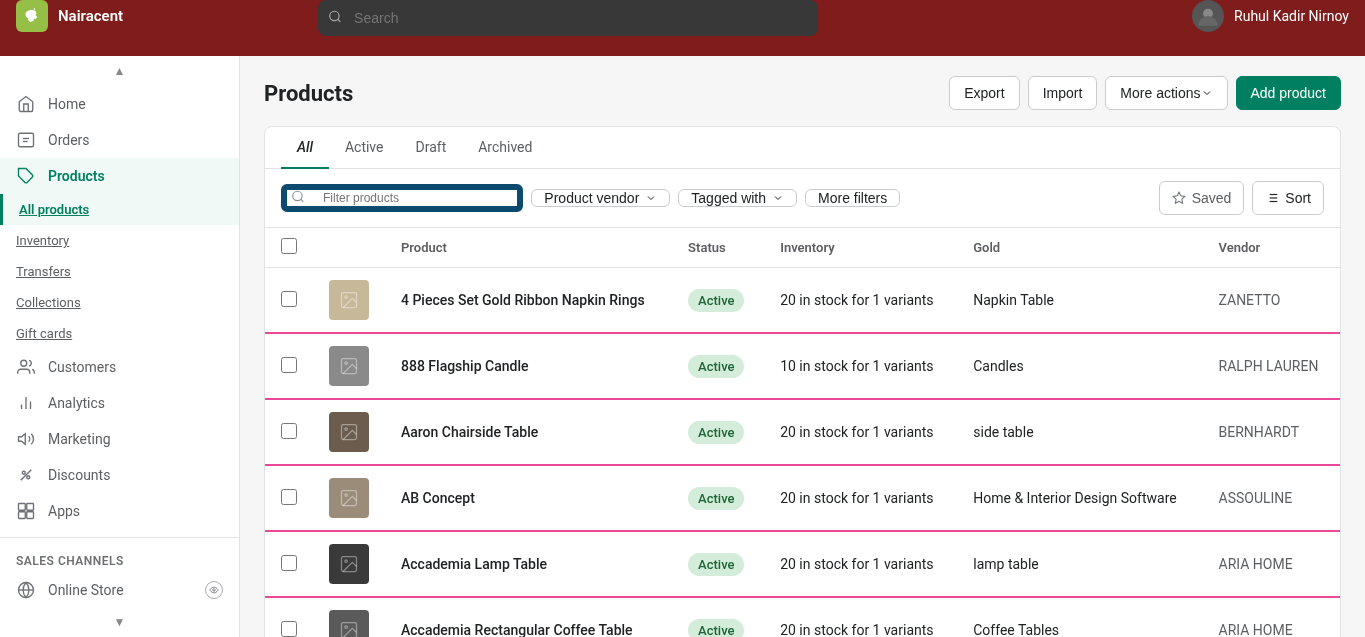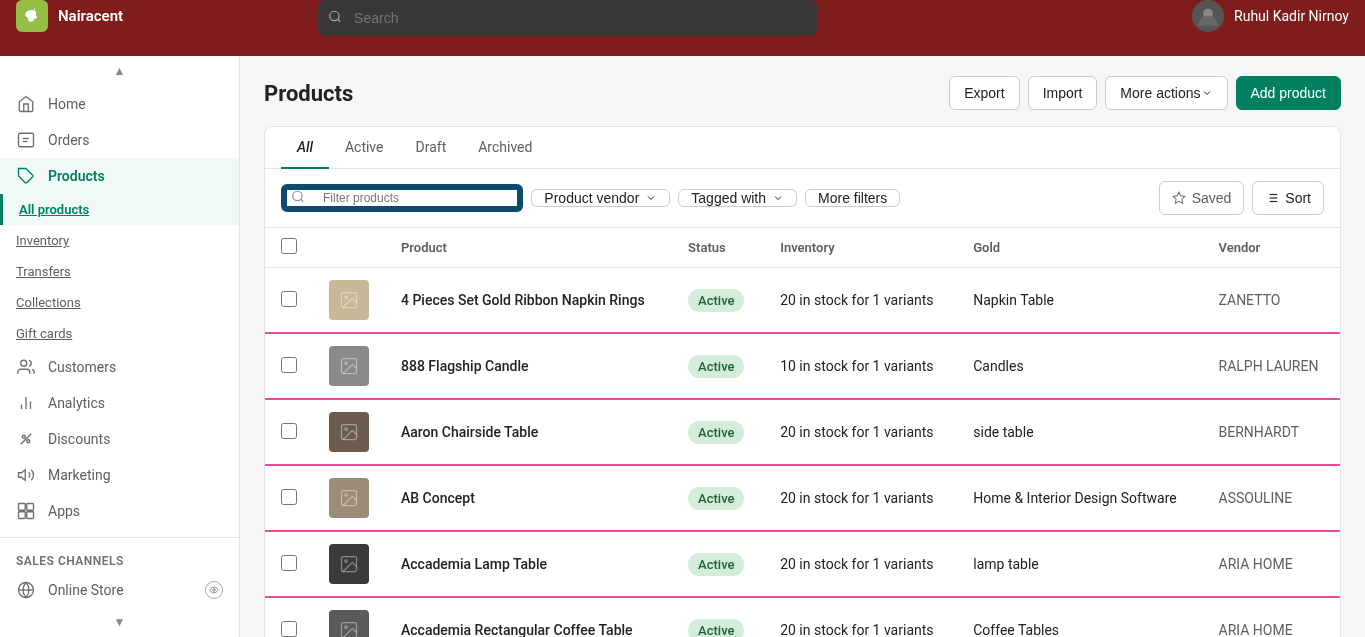--- a/index.html
+++ b/index.html
@@ -194,37 +194,37 @@
                 <line x1="12" y1="20" x2="12" y2="4"></line>
                 <line x1="6" y1="20" x2="6" y2="14"></line>
               </svg>
           </span>
           <span>Analytics</span>
         </div>
 
         <div class="sidebar-item">
           <span class="sidebar-icon">
             <svg width="18" height="18" fill="none" stroke="#6d7175" stroke-width="1.8" viewBox="0 0 24 24">
+                <polygon points="11 5 6 9 2 9 2 15 6 15 11 19 11 5"></polygon>
+                <path d="M19.07 4.93a10 10 0 0 1 0 14.14"></path>
+                <path d="M15.54 8.46a5 5 0 0 1 0 7.07"></path>
+              </svg>
+          </span>
+          <span>Marketing</span>
+        </div>
+
+        <div class="sidebar-item">
+          <span class="sidebar-icon">
+            <svg width="18" height="18" fill="none" stroke="#6d7175" stroke-width="1.8" viewBox="0 0 24 24">
                 <circle cx="9" cy="9" r="2"></circle>
                 <circle cx="15" cy="15" r="2"></circle>
                 <line x1="5" y1="19" x2="19" y2="5"></line>
               </svg>
           </span>
           <span>Discounts</span>
-        </div>
-
-        <div class="sidebar-item">
-          <span class="sidebar-icon">
-            <svg width="18" height="18" fill="none" stroke="#6d7175" stroke-width="1.8" viewBox="0 0 24 24">
-                <polygon points="11 5 6 9 2 9 2 15 6 15 11 19 11 5"></polygon>
-                <path d="M19.07 4.93a10 10 0 0 1 0 14.14"></path>
-                <path d="M15.54 8.46a5 5 0 0 1 0 7.07"></path>
-              </svg>
-          </span>
-          <span>Marketing</span>
         </div>
 
         <div class="sidebar-item">
           <span class="sidebar-icon">
             <svg width="18" height="18" fill="none" stroke="#6d7175" stroke-width="1.8" viewBox="0 0 24 24">
                 <rect x="2" y="2" width="9" height="9" rx="1"></rect>
                 <rect x="13" y="2" width="9" height="9" rx="1"></rect>
                 <rect x="2" y="13" width="9" height="9" rx="1"></rect>
                 <rect x="13" y="13" width="9" height="9" rx="1"></rect>
               </svg>

